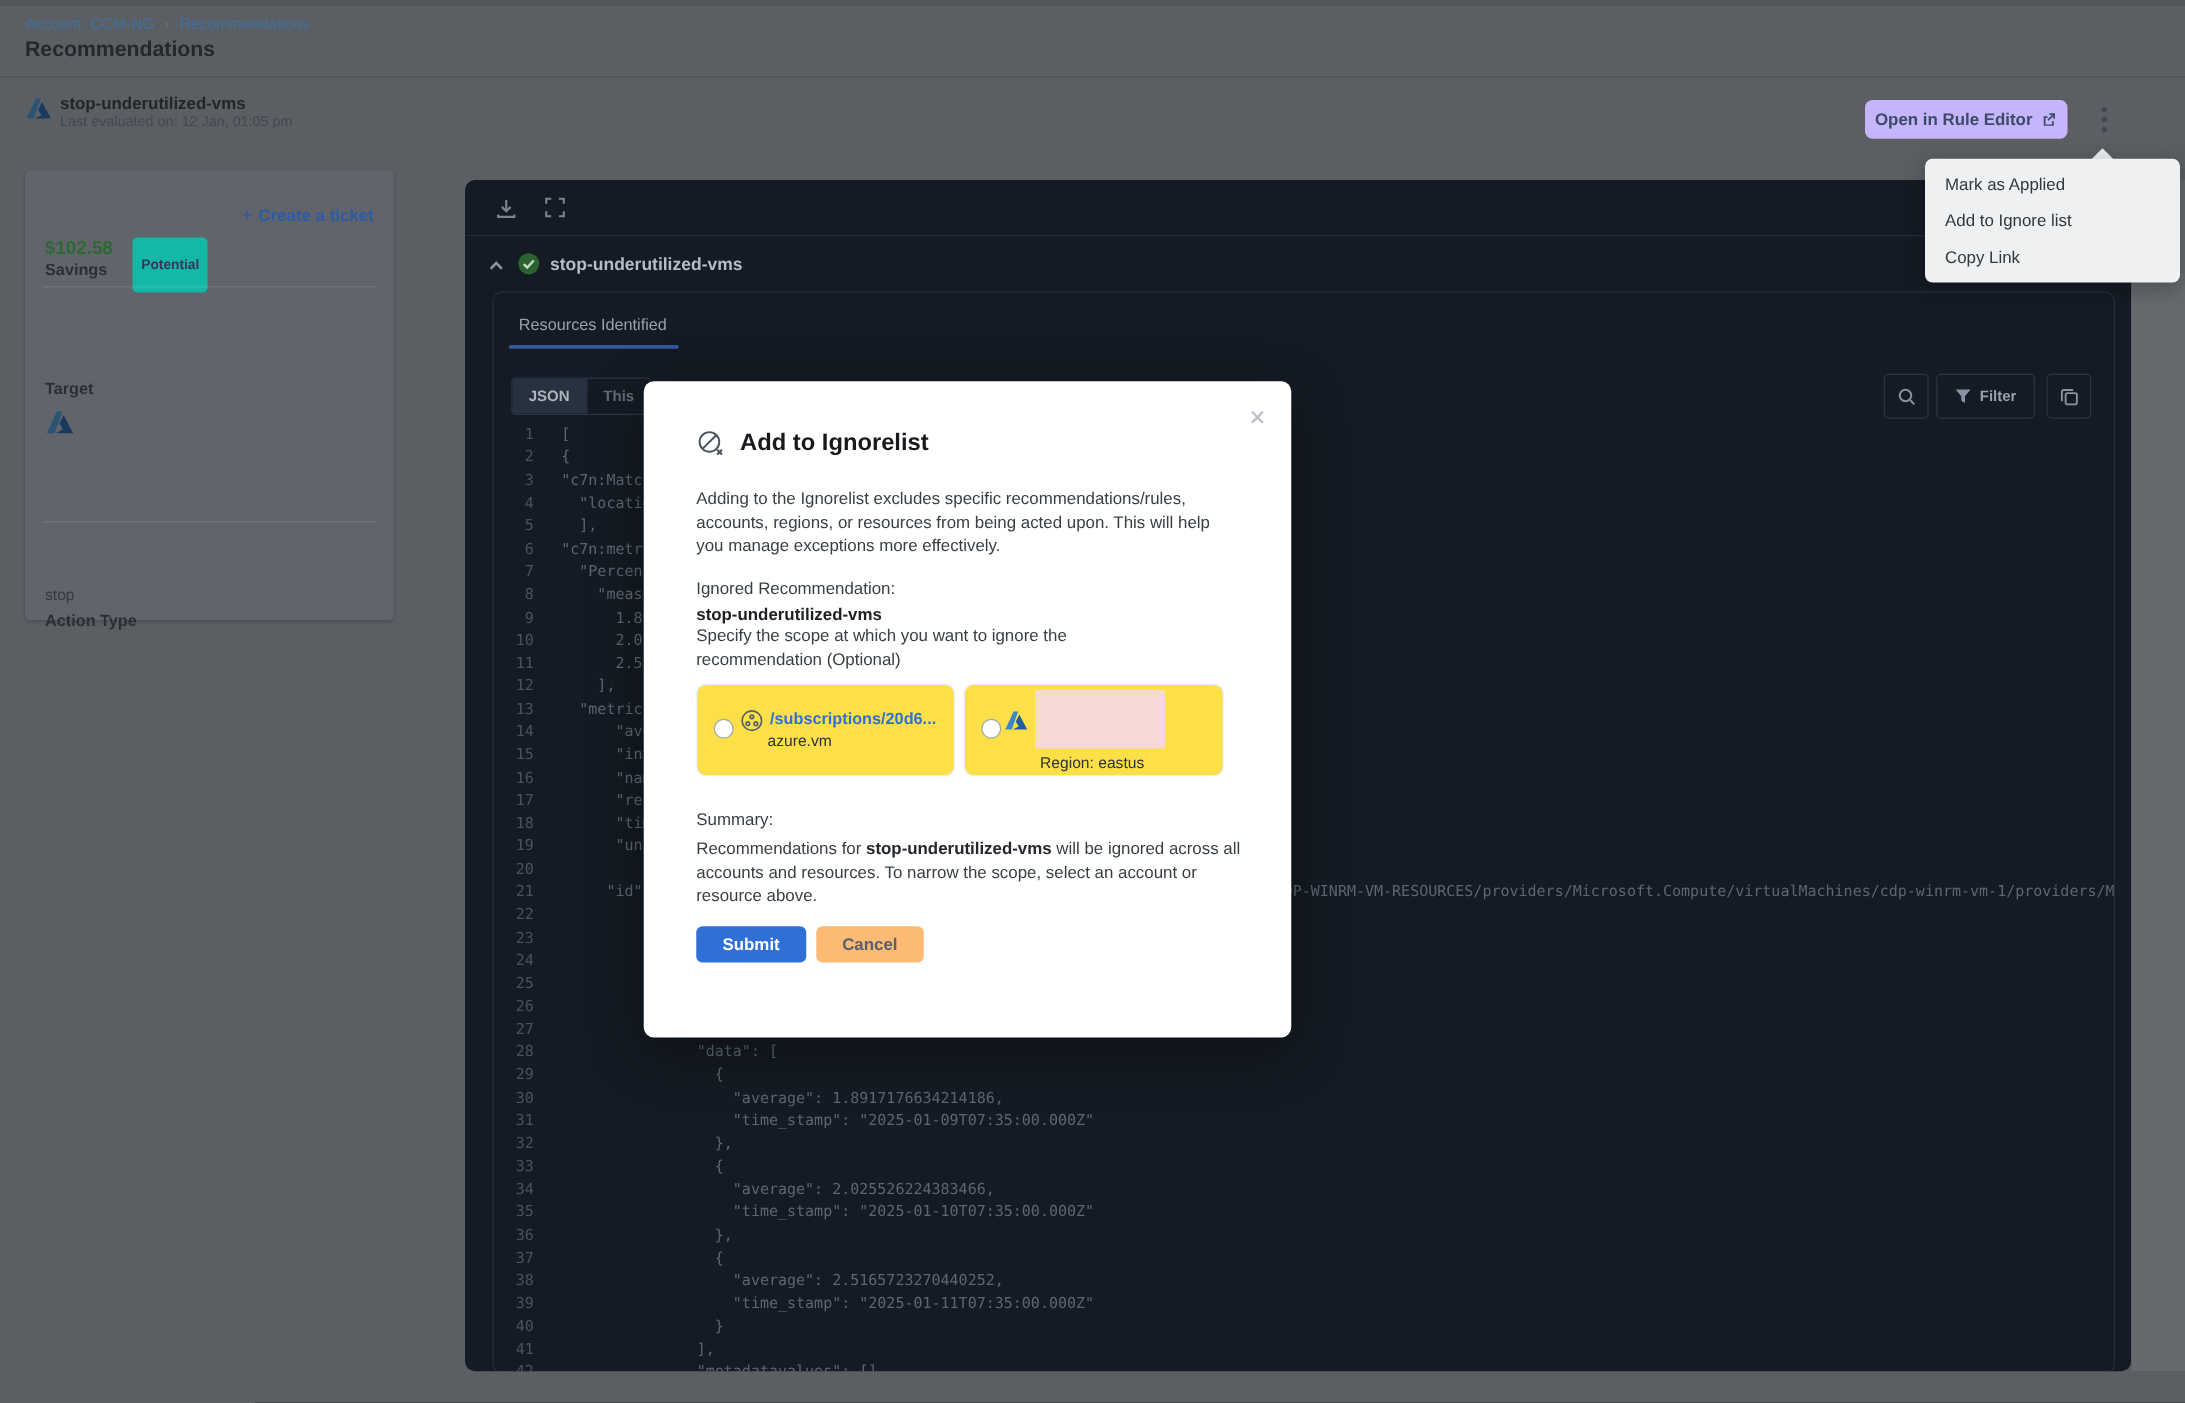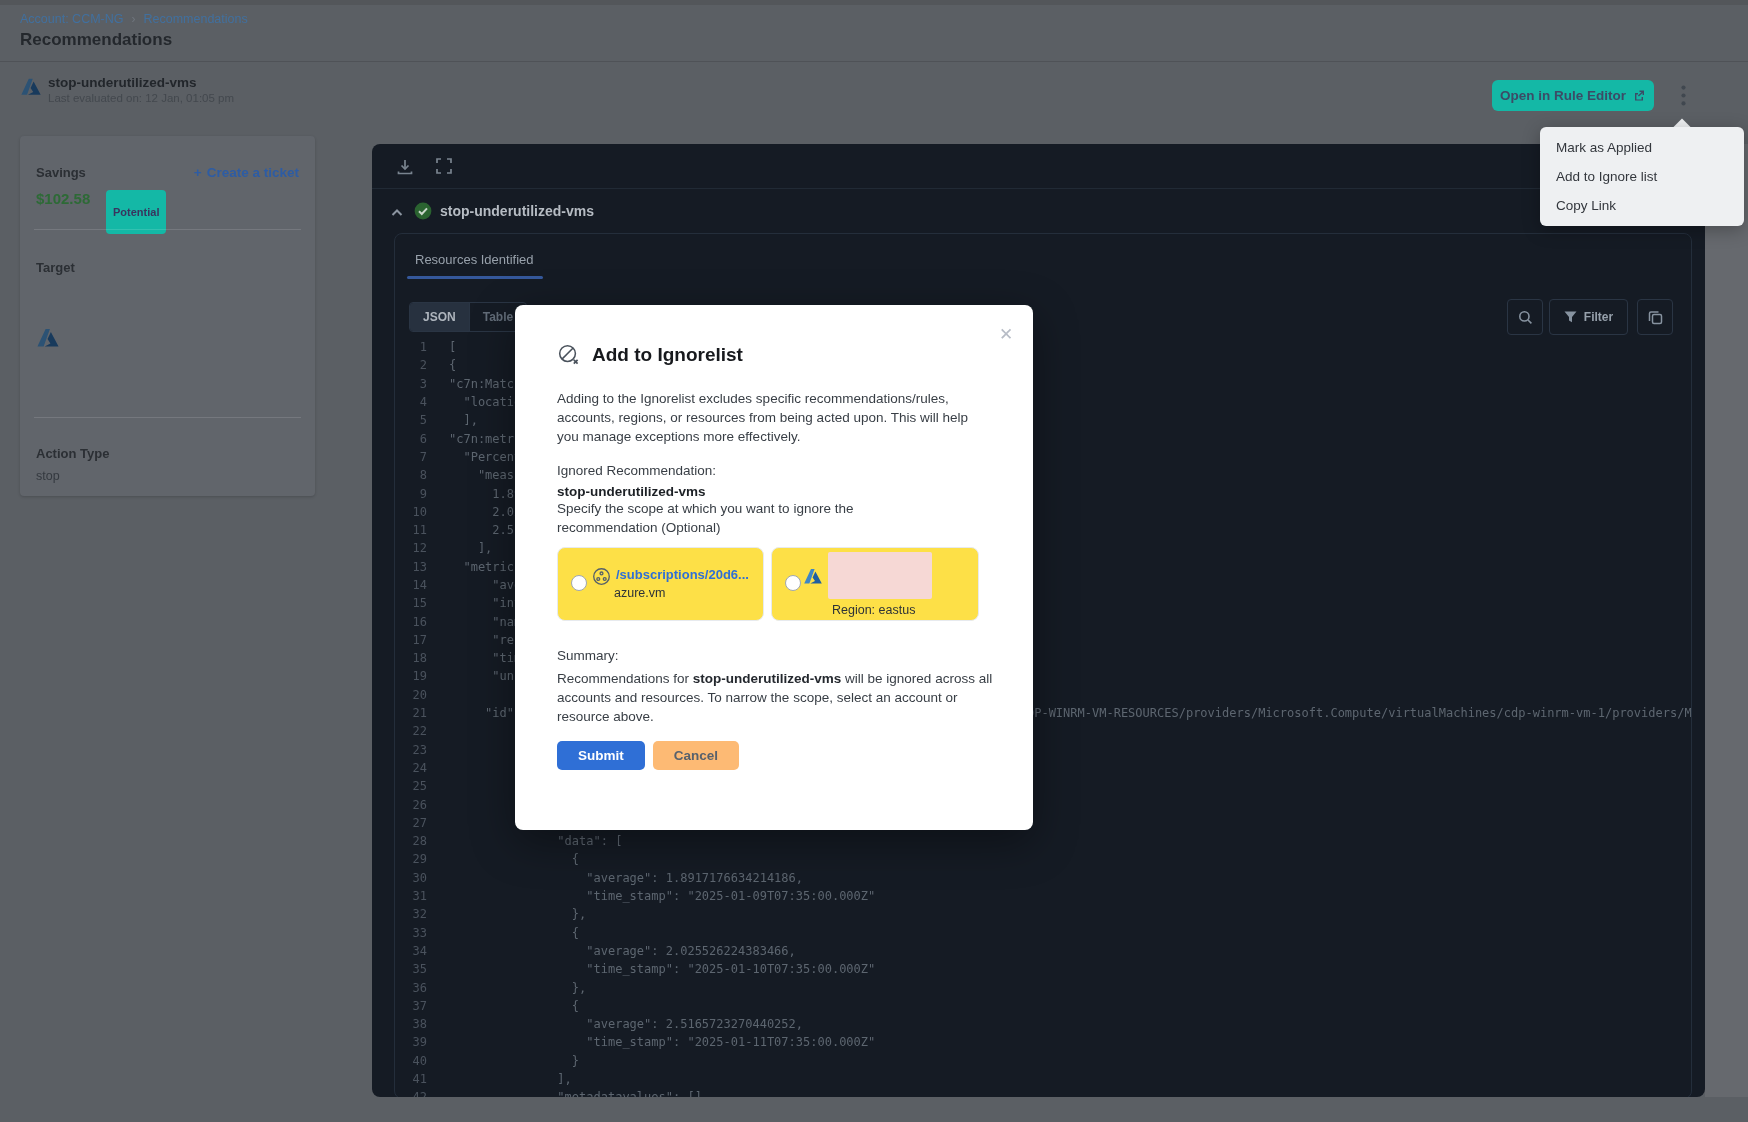--- a/index.html
+++ b/index.html
@@ -12,35 +12,35 @@
   .breadcrumb{left:20px;top:12px;font-size:12.5px;color:#7b828a;display:flex;gap:8px;align-items:center;}
   .crumb-link{color:#41709f;cursor:pointer;}
   .crumb-sep{color:#6f757d;font-size:12px;}
   .page-title{left:20px;top:30px;font-size:17px;font-weight:700;color:#24282d;}
   .hdr-divider{left:0;top:61px;width:1748px;height:1px;background:#4f5257;}
 
   .rule-az-icon{left:20px;top:76px;width:22px;height:22px;}
   .rule-name{left:48px;top:75px;font-size:13.5px;font-weight:700;color:#22262b;}
   .rule-sub{left:48px;top:92px;font-size:11.5px;color:#43484e;}
 
-  .open-btn{left:1492px;top:80px;width:162px;height:31px;background:#14b8a6;border-radius:6px;
+  .open-btn{left:1492px;top:80px;width:162px;height:31px;background:#c4b5fd;border-radius:6px;
             display:flex;align-items:center;justify-content:center;gap:7px;cursor:pointer;}
   .open-btn span{font-size:13.5px;font-weight:700;color:#3c4b66;}
   .kebab-btn{left:1670px;top:80px;width:26px;height:31px;display:flex;align-items:center;justify-content:center;cursor:pointer;}
 
   
   .menu{left:1540px;top:127px;width:204px;background:#eef0f2;border-radius:6px;z-index:70;
         box-shadow:0 4px 18px rgba(0,0,0,.28);padding:6px 0;}
   .menu-caret{left:1676px;top:121px;width:12px;height:12px;background:#eef0f2;transform:rotate(45deg);z-index:69;}
   .menu-item{padding:6px 16px;font-size:13.5px;color:#33373d;cursor:pointer;line-height:17px;}
 
   
   .side-card{left:20px;top:136px;width:295px;height:360px;background:#61656b;border-radius:4px;
              box-shadow:0 1px 3px rgba(0,0,0,.18);}
-  .side-label{position:absolute;left:16px;font-size:13px;font-weight:600;color:#2b2f34;}
+  .side-label{position:absolute;left:16px;font-size:13px;font-weight:600;color:#2b2f34;margin-top:43px;}
   .savings-amount{position:absolute;left:16px;top:54px;font-size:15px;font-weight:800;color:var(--green,#2d6a36);}
   .savings-badge{position:absolute;left:86px;top:54px;background:#14b8a6;color:#39345e;font-size:11px;font-weight:700;
                  padding:16px 7px;border-radius:4px;}
   .create-ticket{position:absolute;right:16px;top:29px;font-size:13.5px;font-weight:700;color:#2d5ca4;cursor:pointer;display:flex;gap:5px;}
   .side-div{position:absolute;left:14px;right:14px;height:1px;background:rgba(255,255,255,.13);}
   .target-az{position:absolute;left:16px;top:190px;width:24px;height:24px;}
   .action-value{position:absolute;left:16px;top:333px;font-size:12.5px;color:#34393f;}
 
   
   .panel{left:372px;top:144px;width:1333px;height:953px;background:#151b24;border-radius:8px;overflow:hidden;}
@@ -197,21 +197,21 @@
         </svg>
     </div>
     <div class="panel-rule-name">stop-underutilized-vms</div>
 
     <div class="sub-panel">
       <div class="tab-label">Resources Identified</div>
       <div class="tab-underline"></div>
 
       <div class="toggle">
         <div class="seg seg-on">JSON</div>
-        <div class="seg seg-off">Table</div>
+        <div class="seg seg-off">This</div>
       </div>
 
       <div class="tool-btn search-btn">
         <svg width="15" height="15" viewBox="0 0 15 15" fill="none" stroke="#8793a0" stroke-width="1.6">
           <circle cx="6.4" cy="6.4" r="4.6"></circle>
             <path d="M10 10l3.4 3.4"></path>
         </svg>
       </div>
       <div class="tool-btn filter-btn">
         <svg width="13" height="12" viewBox="0 0 13 12">

